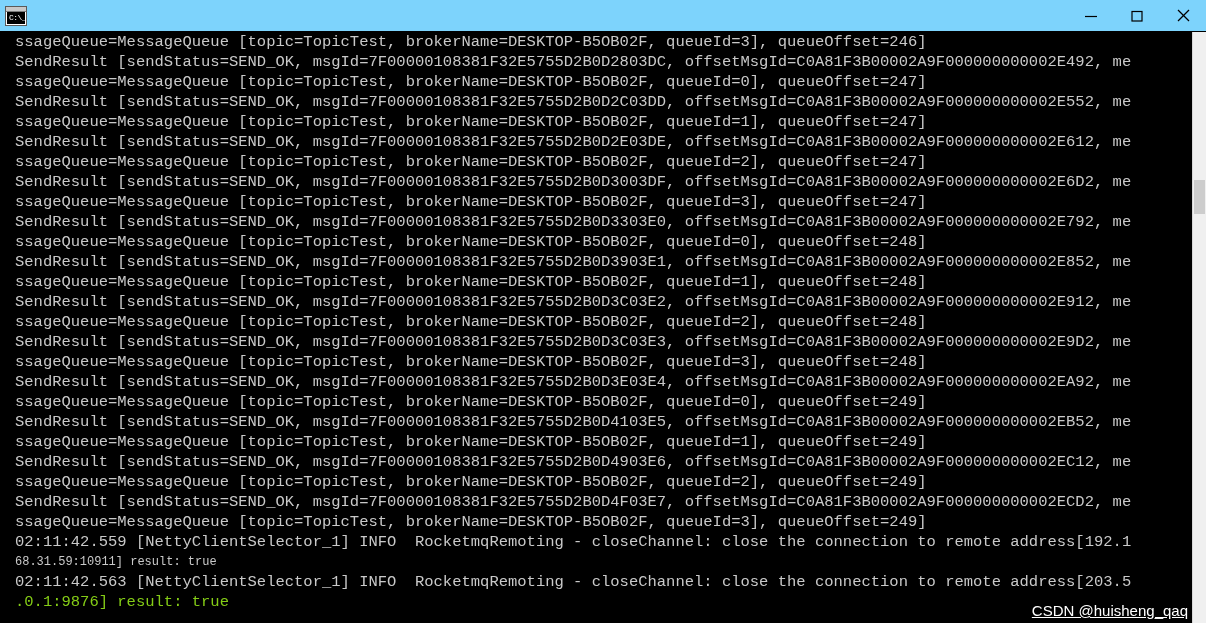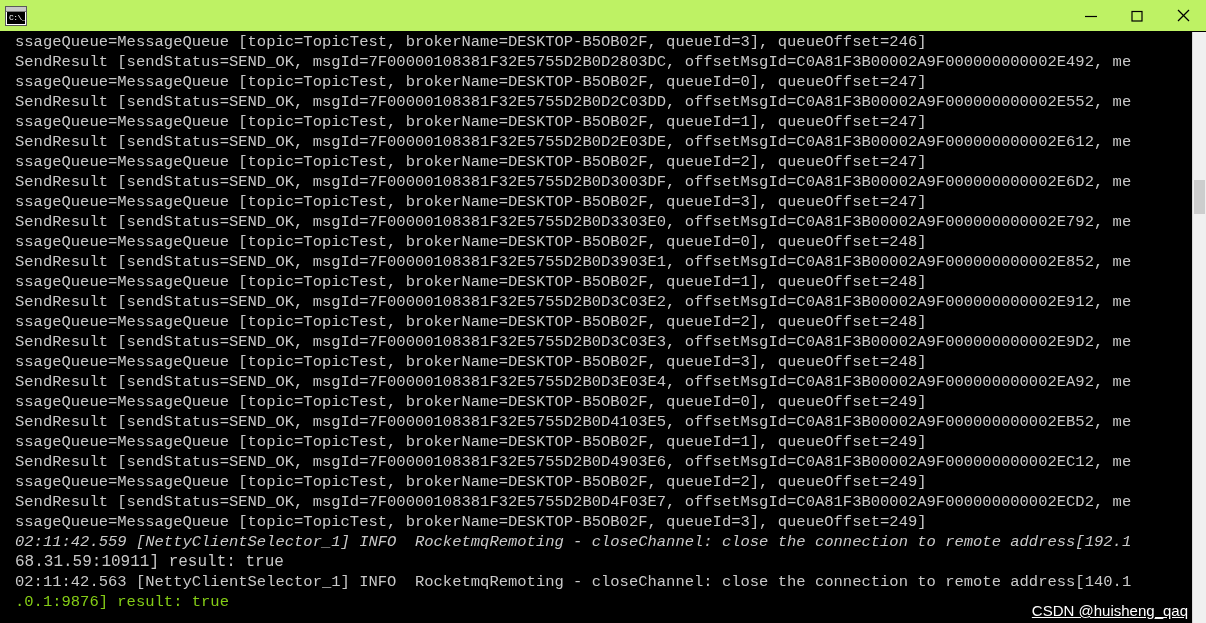--- a/index.html
+++ b/index.html
@@ -157,21 +157,21 @@
     color: #d2d2d2;
     white-space: pre;
     pointer-events: none;
   }
 </style>
 </head>
 <body>
 
 <div id="window" style="background: rgb(0, 0, 0);">
 
-  <div id="titlebar" style="background: #bef264;">
+  <div id="titlebar" style="background: #7dd3fc;">
 
     <div id="app-icon">
       <div class="icon-titlestrip"></div>
       <div class="icon-screen"></div>
       <div class="icon-prompt">C:\_</div>
     </div>
 
 
     <div id="window-controls">
       <button class="winbtn" title="Minimize">
@@ -214,23 +214,23 @@
         <div class="line" style="color: rgb(201, 201, 201); font-size: 15.5px; line-height: 20px; height: 20px;">SendResult [sendStatus=SEND_OK, msgId=7F00000108381F32E5755D2B0D3C03E3, offsetMsgId=C0A81F3B00002A9F000000000002E9D2, me</div>
         <div class="line" style="color: rgb(201, 201, 201); font-size: 15.5px; line-height: 20px; height: 20px;">ssageQueue=MessageQueue [topic=TopicTest, brokerName=DESKTOP-B5OB02F, queueId=3], queueOffset=248]</div>
         <div class="line" style="color: rgb(201, 201, 201); font-size: 15.5px; line-height: 20px; height: 20px;">SendResult [sendStatus=SEND_OK, msgId=7F00000108381F32E5755D2B0D3E03E4, offsetMsgId=C0A81F3B00002A9F000000000002EA92, me</div>
         <div class="line" style="color: rgb(201, 201, 201); font-size: 15.5px; line-height: 20px; height: 20px;">ssageQueue=MessageQueue [topic=TopicTest, brokerName=DESKTOP-B5OB02F, queueId=0], queueOffset=249]</div>
         <div class="line" style="color: rgb(201, 201, 201); font-size: 15.5px; line-height: 20px; height: 20px;">SendResult [sendStatus=SEND_OK, msgId=7F00000108381F32E5755D2B0D4103E5, offsetMsgId=C0A81F3B00002A9F000000000002EB52, me</div>
         <div class="line" style="color: rgb(201, 201, 201); font-size: 15.5px; line-height: 20px; height: 20px;">ssageQueue=MessageQueue [topic=TopicTest, brokerName=DESKTOP-B5OB02F, queueId=1], queueOffset=249]</div>
         <div class="line" style="color: rgb(201, 201, 201); font-size: 15.5px; line-height: 20px; height: 20px;">SendResult [sendStatus=SEND_OK, msgId=7F00000108381F32E5755D2B0D4903E6, offsetMsgId=C0A81F3B00002A9F000000000002EC12, me</div>
         <div class="line" style="color: rgb(201, 201, 201); font-size: 15.5px; line-height: 20px; height: 20px;">ssageQueue=MessageQueue [topic=TopicTest, brokerName=DESKTOP-B5OB02F, queueId=2], queueOffset=249]</div>
         <div class="line" style="color: rgb(201, 201, 201); font-size: 15.5px; line-height: 20px; height: 20px;">SendResult [sendStatus=SEND_OK, msgId=7F00000108381F32E5755D2B0D4F03E7, offsetMsgId=C0A81F3B00002A9F000000000002ECD2, me</div>
         <div class="line" style="color: rgb(201, 201, 201); font-size: 15.5px; line-height: 20px; height: 20px;">ssageQueue=MessageQueue [topic=TopicTest, brokerName=DESKTOP-B5OB02F, queueId=3], queueOffset=249]</div>
-        <div class="line" style="color: rgb(201, 201, 201); font-size: 15.5px; line-height: 20px; height: 20px; font-style: italic;">02:11:42.559 [NettyClientSelector_1] INFO  RocketmqRemoting - closeChannel: close the connection to remote address[192.1</div>
-        <div class="line" style="color: rgb(201, 201, 201); font-size: 16px; line-height: 20px; height: 20px;">68.31.59:10911] result: true</div>
-        <div class="line" style="color: rgb(201, 201, 201); font-size: 15.5px; line-height: 20px; height: 20px;">02:11:42.563 [NettyClientSelector_1] INFO  RocketmqRemoting - closeChannel: close the connection to remote address[140.1</div>
+        <div class="line" style="color: rgb(201, 201, 201); font-size: 15.5px; line-height: 20px; height: 20px;">02:11:42.559 [NettyClientSelector_1] INFO  RocketmqRemoting - closeChannel: close the connection to remote address[192.1</div>
+        <div class="line" style="color: rgb(201, 201, 201); font-size: 12px; line-height: 20px; height: 20px;">68.31.59:10911] result: true</div>
+        <div class="line" style="color: rgb(201, 201, 201); font-size: 15.5px; line-height: 20px; height: 20px;">02:11:42.563 [NettyClientSelector_1] INFO  RocketmqRemoting - closeChannel: close the connection to remote address[203.5</div>
         <div class="line" style="color: #84cc16; font-size: 15.5px; line-height: 20px; height: 20px;">.0.1:9876] result: true</div>
       </div>
 
     <div id="scrollbar" style="background: rgb(240, 240, 240);">
       <div id="scroll-thumb" style="background: rgb(205, 205, 205);"></div>
     </div>
 
     <div id="watermark" style="color: #ffffff; text-decoration: underline;">CSDN @huisheng_qaq</div>
   </div>
 

